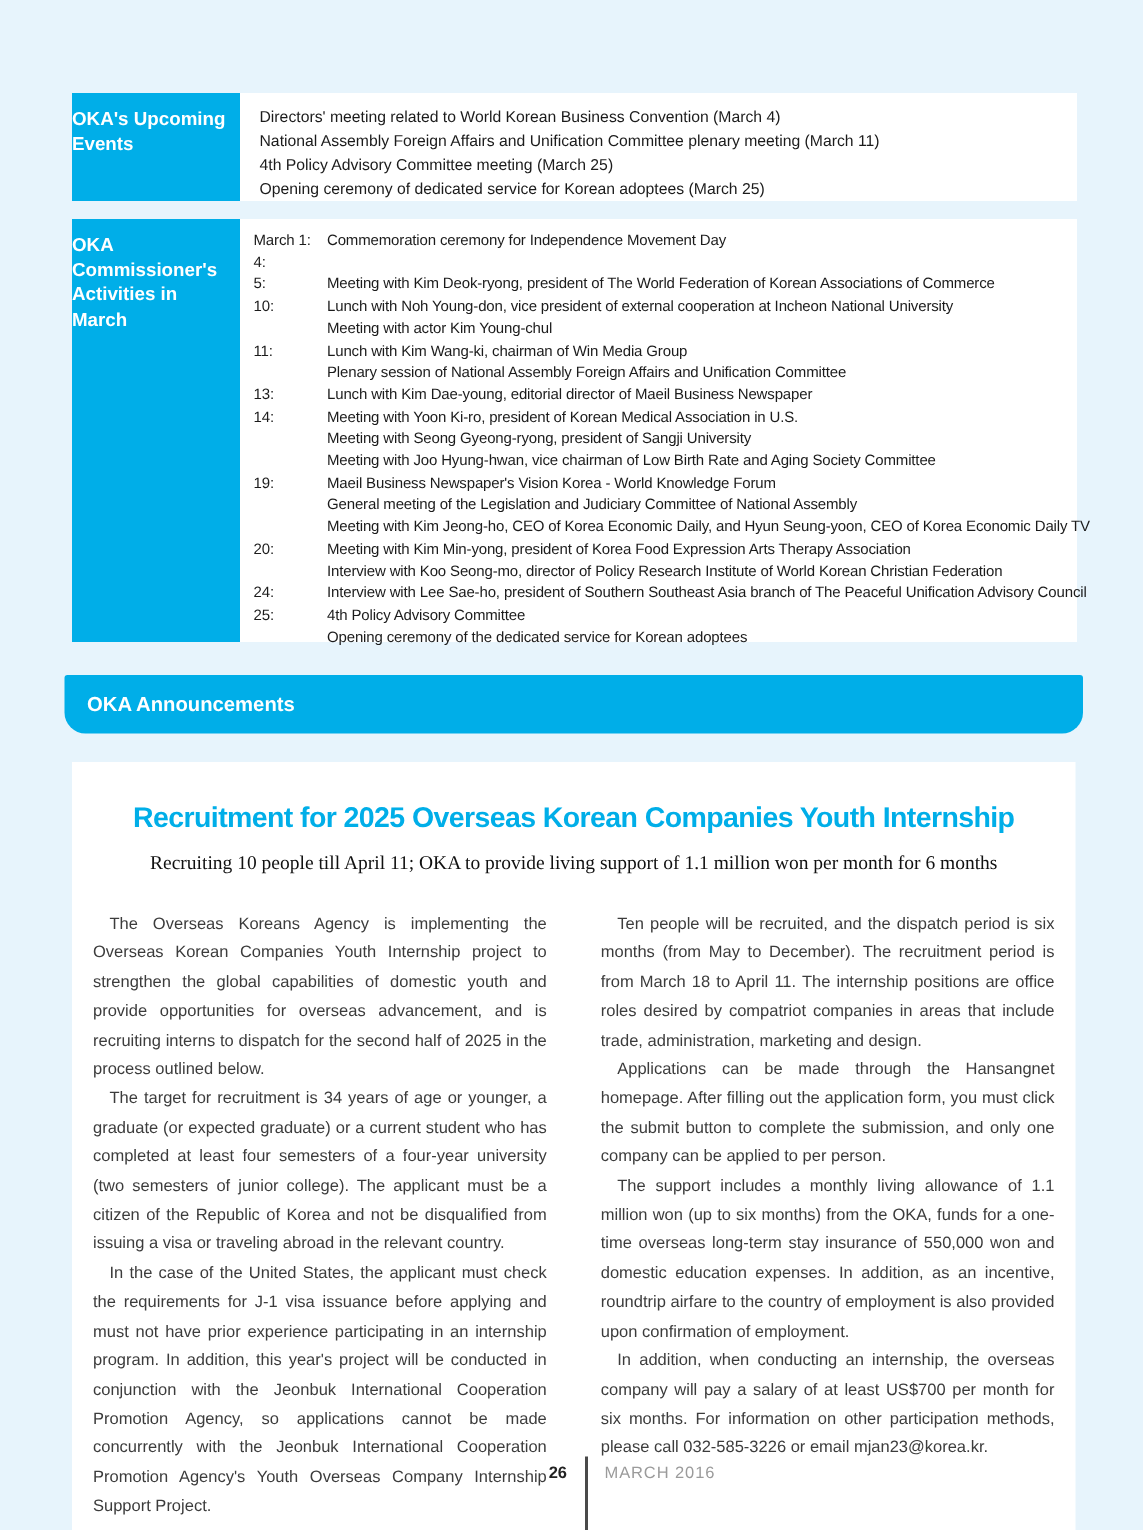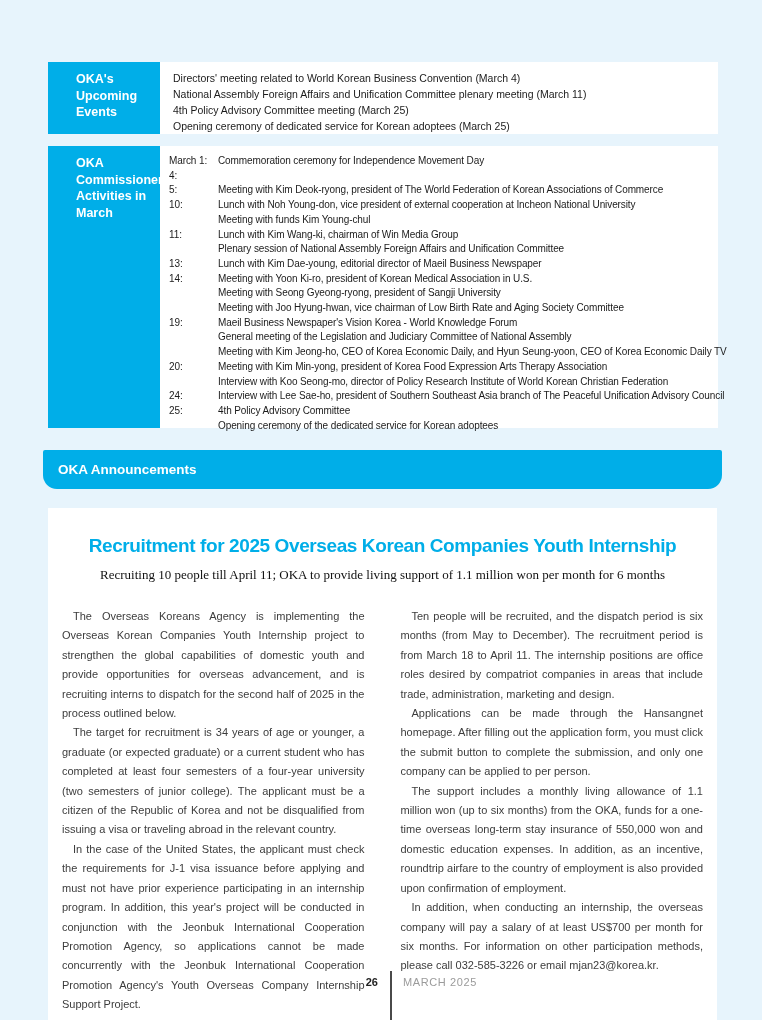--- a/index.html
+++ b/index.html
@@ -11,21 +11,21 @@
   .section-box {
     position:absolute; left:48px; width:670px; background:#fff;
     display:flex; box-sizing:border-box;
   }
   .box-upcoming   { top:62px;  height:72px; }
   .box-activities { top:146px; height:282px; }
   .label-box {
     flex:0 0 112px; width:112px; box-sizing:border-box;
     background:var(--accent,#00AEE8); color:#fff;
     font-weight:bold; font-size:12.5px; line-height:1.32;
-    padding:9px 8px 0 28px;
+    padding:9px 8px 0 0;
   }
   .events-list {
     list-style:none; margin:0; padding:8px 0 0 13px;
     font-size:10.5px; line-height:16px; color:#1b1b1b;
   }
   .events-list li { white-space:nowrap; }
   .activities-list {
     padding:8px 0 0 9px; font-size:10px; line-height:14.7px; color:#1b1b1b;
   }
   .activity-row { display:flex; white-space:nowrap; letter-spacing:-0.1px; }
@@ -106,21 +106,21 @@
           <span class="text">Meeting with Kim Deok-ryong, president of The World Federation of Korean Associations of Commerce</span>
         </div>
 
         <div class="activity-row">
           <span class="date">10:</span>
           <span class="text">Lunch with Noh Young-don, vice president of external cooperation at Incheon National University</span>
         </div>
 
         <div class="activity-row">
           <span class="date"></span>
-          <span class="text">Meeting with funds Kim Young-chul</span>
+          <span class="text">Meeting with actor Kim Young-chul</span>
         </div>
 
         <div class="activity-row">
           <span class="date">11:</span>
           <span class="text">Lunch with Kim Wang-ki, chairman of Win Media Group</span>
         </div>
 
         <div class="activity-row">
           <span class="date"></span>
           <span class="text">Plenary session of National Assembly Foreign Affairs and Unification Committee</span>
@@ -212,15 +212,15 @@
 
           <p>The support includes a monthly living allowance of 1.1 million won (up to six months) from the OKA, funds for a one-time overseas long-term stay insurance of 550,000 won and domestic education expenses. In addition, as an incentive, roundtrip airfare to the country of employment is also provided upon confirmation of employment.</p>
 
           <p>In addition, when conducting an internship, the overseas company will pay a salary of at least US$700 per month for six months. For information on other participation methods, please call 032-585-3226 or email mjan23@korea.kr.</p>
         </div>
     </div>
   </section>
 
   <div class="footer-page-number">26</div>
   <div class="footer-rule"></div>
-  <div class="footer-issue">MARCH 2025</div>
+  <div class="footer-issue">MARCH 2016</div>
 
 </div>
 
 </body></html>

